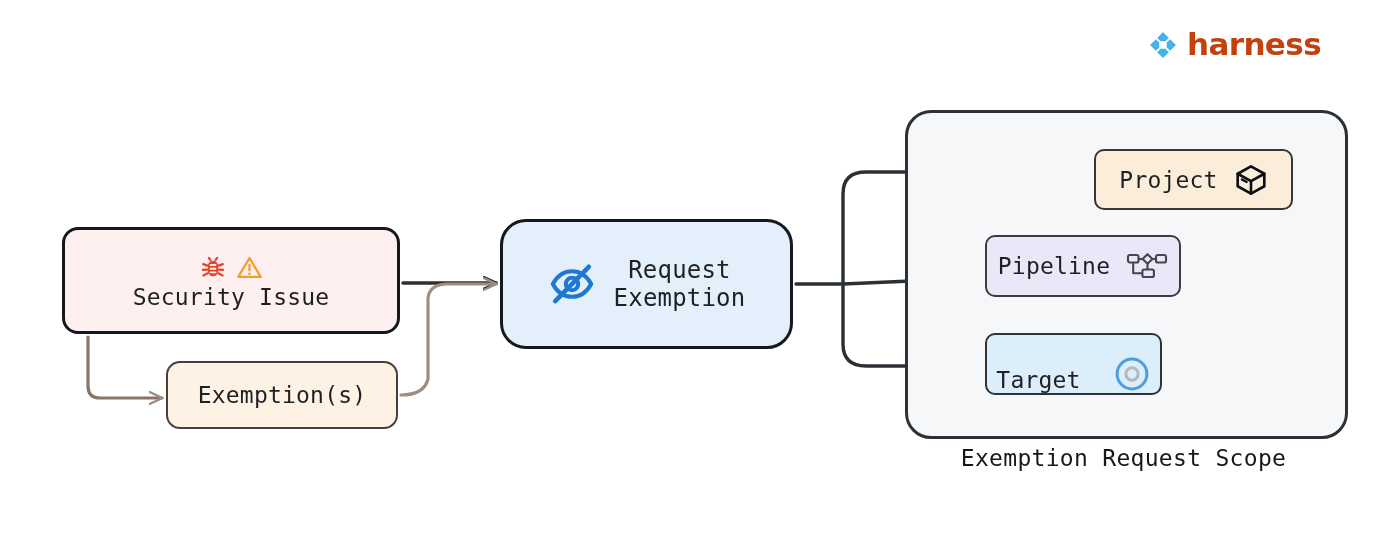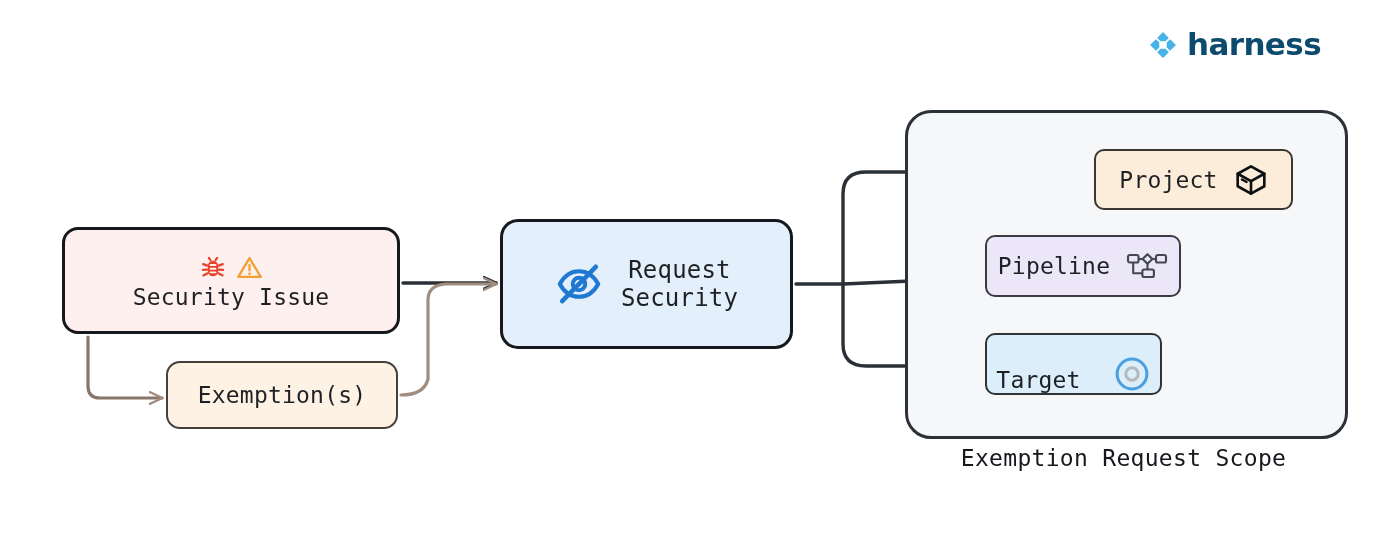--- a/index.html
+++ b/index.html
@@ -36,21 +36,21 @@
     top: 29px;
     display: flex;
     align-items: center;
     gap: 9px;
   }
   .brand-mark { width: 30px; height: 30px; display: block; }
   .brand-text {
     font-family: "DejaVu Sans", "Liberation Sans", sans-serif;
     font-size: 31px;
     font-weight: 700;
-    color: #0c4a6e;
+    color: #c2410c;
     letter-spacing: -0.6px;
     line-height: 1;
   }
 
   
   .node {
     position: absolute;
     box-sizing: border-box;
     display: flex;
     align-items: center;
@@ -87,21 +87,21 @@
     background: #fdf2e4;
     border: 2.5px solid #46403b;
     border-radius: 14px;
   }
 
   .node-request {
     left: 500px; top: 219px;
     width: 293px; height: 130px;
     background: #e3f0fb;
     border: 3px solid #16181d;
-    border-radius: 18px;
+    border-radius: 26px;
     gap: 18px;
   }
   .req-label {
     text-align: center;
     line-height: 1.18;
     font-size: 24px;
   }
 
   .scope-container {
     position: absolute;
@@ -223,21 +223,21 @@
   <div class="node node-request">
     <span class="node-icon">
       <svg width="48" height="48" viewBox="0 0 24 24">
         <g fill="none" stroke="#1f78d1" stroke-width="2.05" stroke-linecap="round" stroke-linejoin="round">
           <path d="M2.4 12 C4.6 7.9 8.1 5.6 12 5.6 C15.9 5.6 19.4 7.9 21.6 12 C19.4 16.1 15.9 18.4 12 18.4 C8.1 18.4 4.6 16.1 2.4 12 Z"></path>
           <circle cx="12" cy="12" r="3.1"></circle>
           <path d="M3.6 20.6 L20.4 3.4" stroke-width="2.3"></path>
         </g>
       </svg>
     </span>
-    <div class="req-label"><span>Request</span><br><span>Security</span></div>
+    <div class="req-label"><span>Request</span><br><span>Exemption</span></div>
   </div>
 
   <div class="node node-project">
     <span>Project</span>
     <span class="node-icon">
       <svg width="34" height="34" viewBox="0 0 24 24">
         <g fill="none" stroke="#0d0f12" stroke-width="1.85" stroke-linejoin="round" stroke-linecap="round">
           <path d="M12 2.4 L21.4 7.6 L12 12.8 L2.6 7.6 Z"></path>
           <path d="M2.6 7.6 L2.6 16.4 L12 21.6 L12 12.8"></path>
           <path d="M21.4 7.6 L21.4 16.4 L12 21.6"></path>

